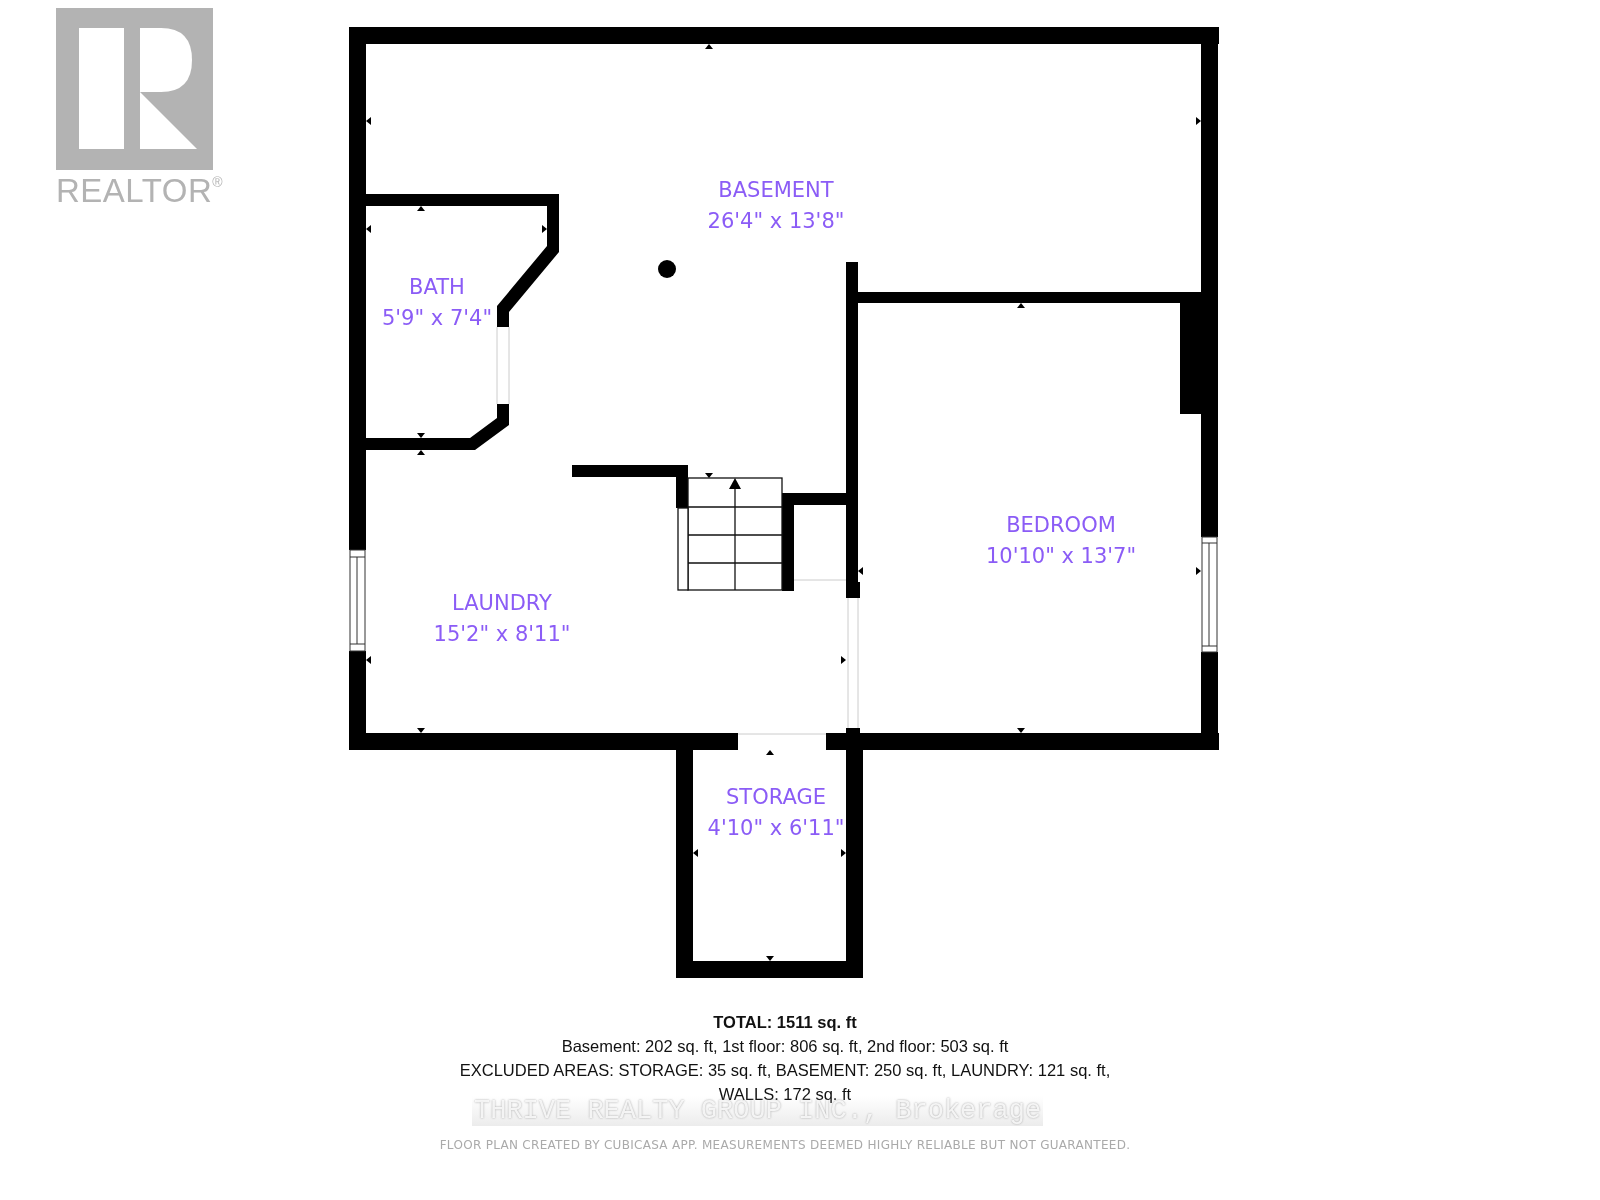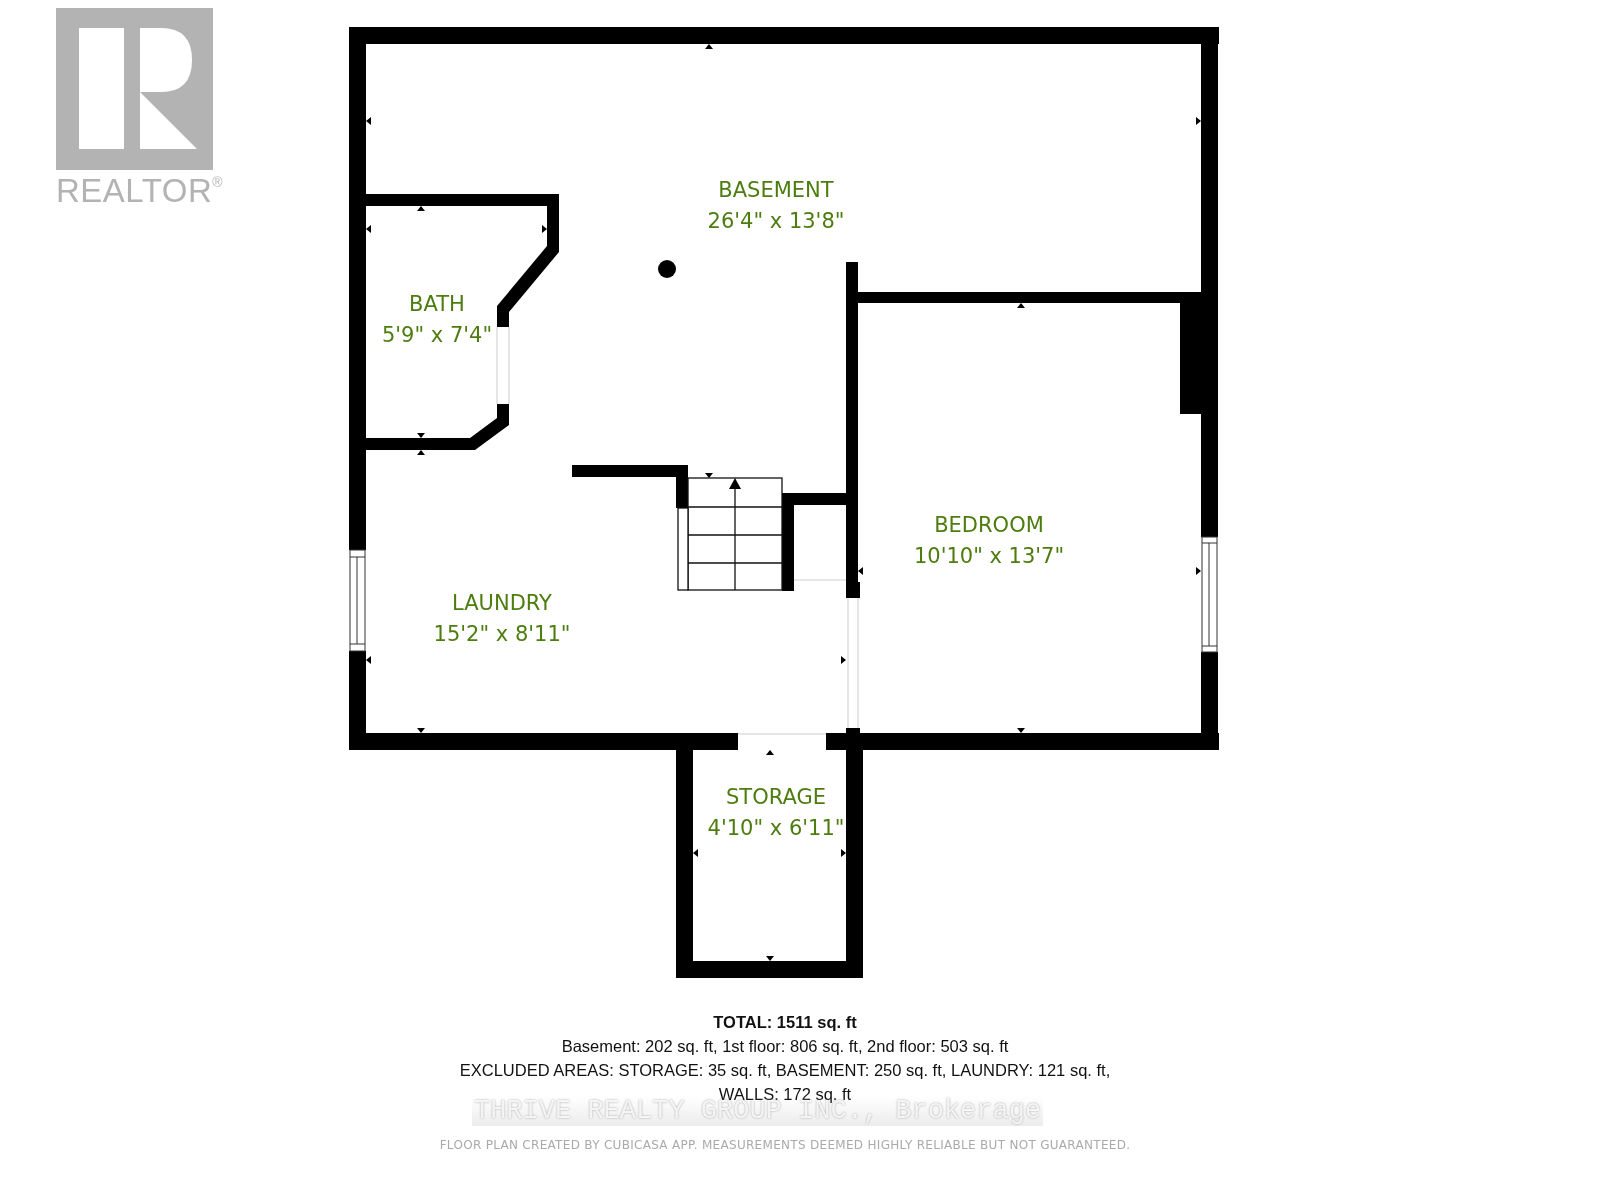--- a/index.html
+++ b/index.html
@@ -2,21 +2,21 @@
 <html><head>
 <meta charset="utf-8">
 <style>
   html, body { margin:0; padding:0; background:#ffffff; }
   body { width:1600px; height:1200px; position:relative; overflow:hidden; font-family:"DejaVu Sans", sans-serif; }
   .logo { position:absolute; left:8px; top:8px; width:158px;padding-left:48px; }
   .logo-box { width:157px; height:162px; background:#b3b3b3; position:relative; }
   .logo-text { font-family:"Liberation Sans", sans-serif; color:#b3b3b3; font-size:33px; letter-spacing:0.5px; margin-top:2px; white-space:nowrap; }
   .logo-text sup { font-size:14px; vertical-align:top; position:relative; top:2px; }
   svg.plan { position:absolute; left:0; top:0; }
-  .room-label { position:absolute; text-align:center; color:#4d7c0f; font-family:"DejaVu Sans", sans-serif; font-size:21px; line-height:31px; transform:translateX(-50%); white-space:nowrap; }
+  .room-label { position:absolute; text-align:center; color:#8b5cf6; font-family:"DejaVu Sans", sans-serif; font-size:21px; line-height:31px; transform:translateX(-50%); white-space:nowrap; }
   .summary { position:absolute; left:0; width:1570px; top:1010px; text-align:center; font-family:Liberation Sans, sans-serif; color:#111; font-size:16.5px; line-height:24px; }
   .summary .total { font-weight:bold; }
   .watermark { position:absolute; left:472px; top:1096px; font-family:Liberation Mono, monospace; font-size:27px; color:rgba(255,255,255,0.85); text-shadow:0 0 2px rgba(150,150,150,0.9); white-space:nowrap; background:linear-gradient(to bottom, rgba(220,220,220,0.0), rgba(200,200,200,0.35)); padding:0 2px; }
   .disclaimer { position:absolute; left:0; width:1570px; top:1138px; text-align:center; font-size:12px; color:#aaa; letter-spacing:0.3px; }
 </style>
 </head>
 <body>
 
 <div class="logo">
   <div class="logo-box">
@@ -116,25 +116,25 @@
     <polygon points="693,853 698,849 698,857"></polygon>
     <polygon points="846,853 841,849 841,857"></polygon>
     <polygon points="770,961 766,956 774,956"></polygon>
   </g>
 </svg>
 
 <div class="room-label" style="left:776px; top:175px;">
   <div>BASEMENT</div>
   <div>26'4" x 13'8"</div>
 </div>
-<div class="room-label" style="left:437px; top:289px;">
+<div class="room-label" style="left:437px; top:272px;">
   <div>BATH</div>
   <div>5'9" x 7'4"</div>
 </div>
-<div class="room-label" style="left:989px; top:510px;">
+<div class="room-label" style="left:1061px; top:510px;">
   <div>BEDROOM</div>
   <div>10'10" x 13'7"</div>
 </div>
 <div class="room-label" style="left:502px; top:588px;">
   <div>LAUNDRY</div>
   <div>15'2" x 8'11"</div>
 </div>
 <div class="room-label" style="left:776px; top:782px;">
   <div>STORAGE</div>
   <div>4'10" x 6'11"</div>

